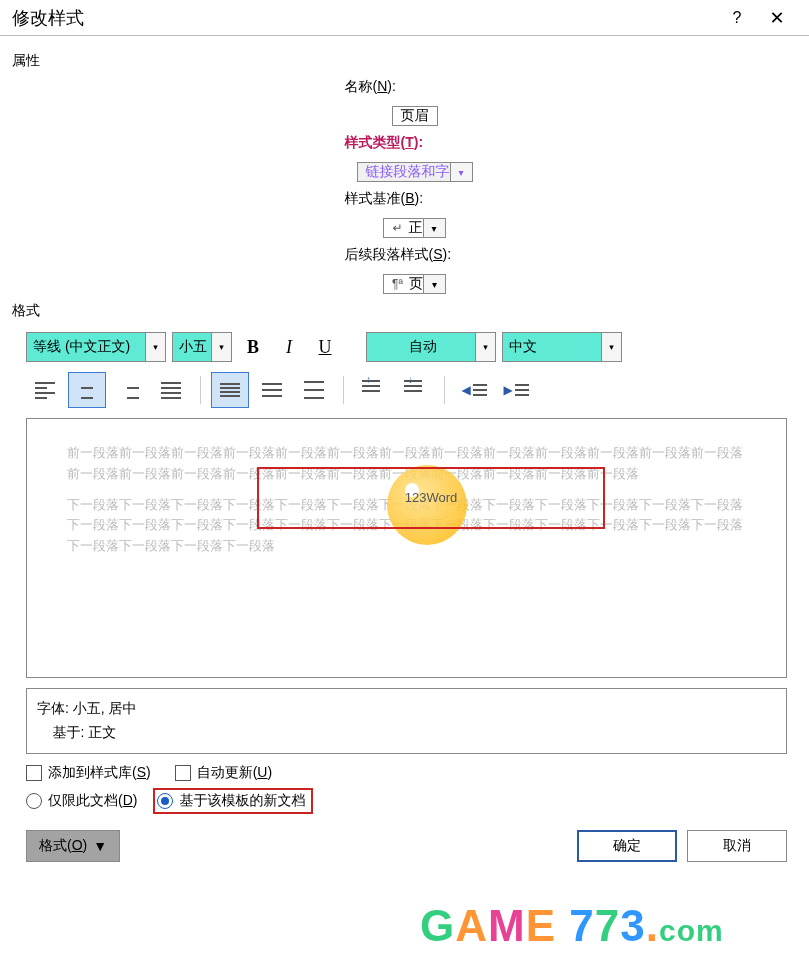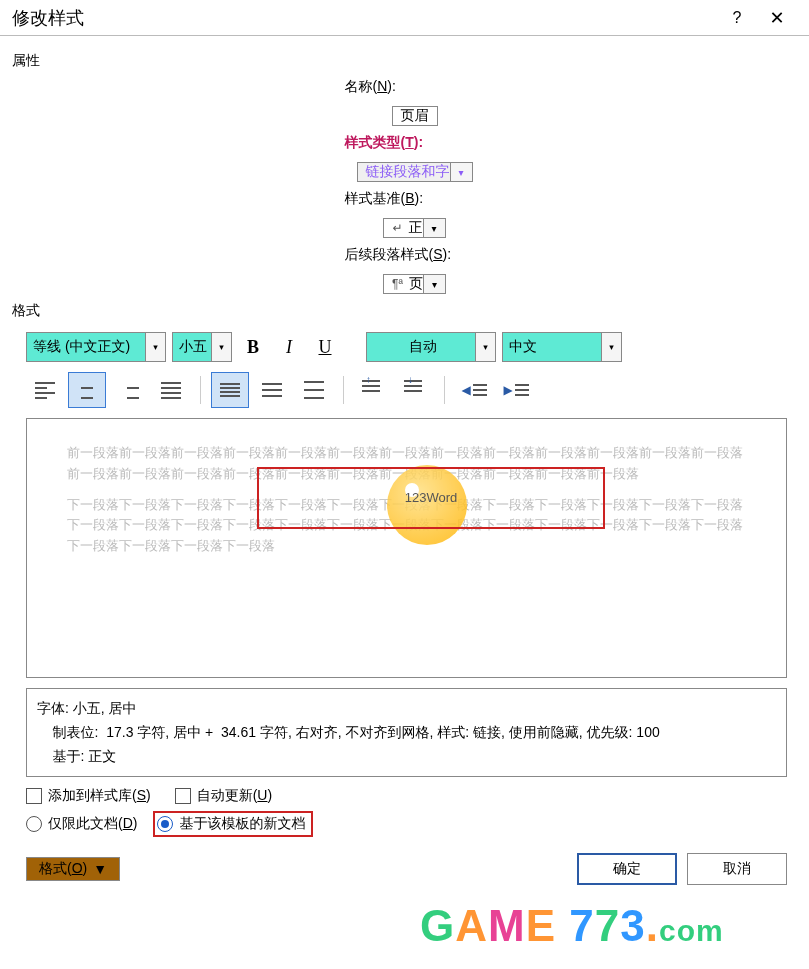--- a/index.html
+++ b/index.html
@@ -113,22 +113,22 @@
 }
 .radio .circle.checked { border-color: #1a5cc8; }
 .radio .circle.checked::after {
   content: ""; width: 8px; height: 8px; background: #1a5cc8; border-radius: 50%;
 }
 .radio-hl { border: 2px solid #c22; padding: 2px 6px 2px 2px; }
 .footer {
   display: flex; align-items: center; padding: 6px 16px;
 }
 .footer .fmt-btn {
-  height: 24px; border: 1px solid #888; padding: 0 12px; display: flex;
-  align-items: center; gap: 6px; cursor: pointer; background: #a16207;
+  height: 32px; border: 1px solid #888; padding: 0 12px; display: flex;
+  align-items: center; gap: 6px; cursor: pointer; background: #a3a3a3;
 }
 .footer .spacer { flex: 1; }
 .footer .btn {
   height: 32px; min-width: 100px; border: 1px solid #888; display: flex;
   align-items: center; justify-content: center; cursor: pointer; margin-left: 10px;
   background: #fff;
 }
 .footer .btn.primary { border: 2px solid #2a5aa5; }
 .game-wm {
   position: absolute; bottom: 18px; left: 420px; font-size: 44px;
@@ -314,21 +314,20 @@
     <div class="watermark"></div>
     <div class="para">前一段落前一段落前一段落前一段落前一段落前一段落前一段落前一段落前一段落前一段落前一段落前一段落前一段落前一段落前一段落前一段落前一段落前一段落前一段落前一段落前一段落前一段落前一段落前一段落</div>
     <div class="para">下一段落下一段落下一段落下一段落下一段落下一段落下一段落下一段落下一段落下一段落下一段落下一段落下一段落下一段落下一段落下一段落下一段落下一段落下一段落下一段落下一段落下一段落下一段落下一段落下一段落下一段落下一段落下一段落下一段落下一段落</div>
     <div class="sample-box">
       <span class="txt">123Word</span>
     </div>
   </div>
 
   <div class="desc-box">
     <div>字体: 小五, 居中</div>
-    <div style="white-space:pre-wrap">    制表位:  17.3 字符, 居中 +  34.61 字符, 右对齐, 不对齐到网格, 样式: 链接, 使用前隐藏, 优先级: 100</div>
     <div style="white-space:pre">    基于: 正文</div>
   </div>
 
   <div class="checks">
     <div class="check">
       <div class="box"></div>
       <span>添加到样式库(<span class="u">S</span>)</span>
     </div>
     <div class="check">
       <div class="box"></div>

